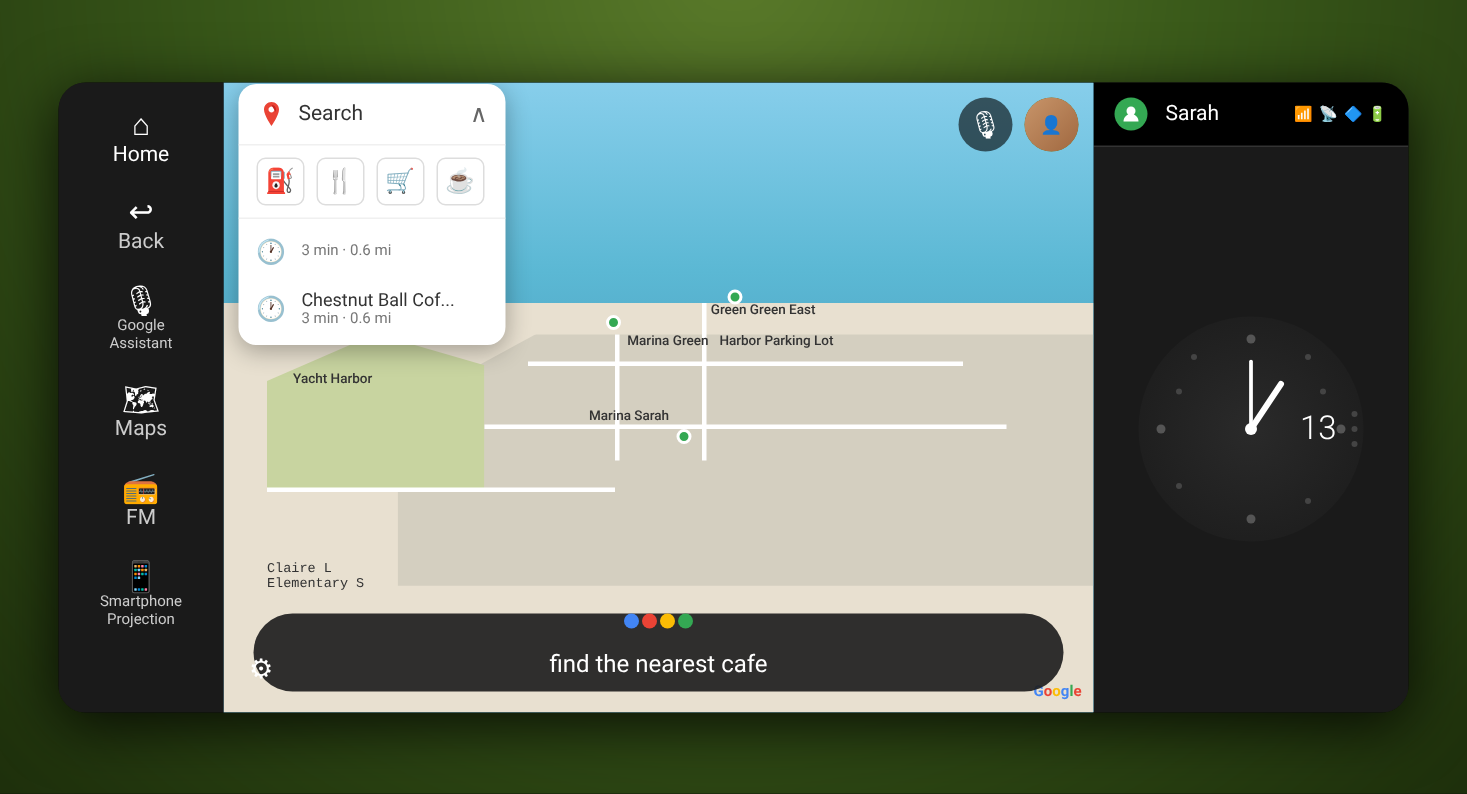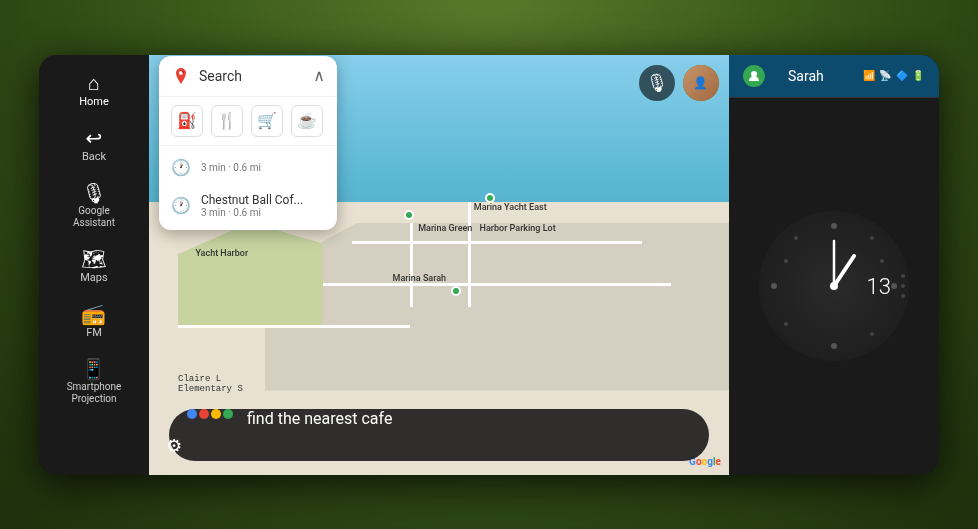--- a/index.html
+++ b/index.html
@@ -60,21 +60,21 @@
       gap: 2px;
     }
 
     .sidebar-item .icon {
       font-size: 20px;
       color: #ffffff;
       line-height: 1;
     }
 
     .sidebar-item .label {
-      font-size: 11px;
+      font-size: 14px;
       color: #cccccc;
       text-align: center;
       line-height: 1.2;
     }
 
     .sidebar-item.active .icon,
     .sidebar-item.active .label {
       color: #ffffff;
     }
 
@@ -287,23 +287,25 @@
     
     .assistant-bar {
       position: absolute;
       bottom: 14px;
       left: 20px;
       right: 20px;
       height: 52px;
       background: rgba(30,30,30,0.92);
       border-radius: 28px;
       display: flex;
+      align-items: center;
       padding: 0 18px;
       gap: 14px;
       z-index: 25;
+      flex-direction: column;
     }
 
     .google-dots {
       display: flex;
       gap: 2px;
       flex-shrink: 0;
     }
 
     .dot {
       width: 10px;
@@ -354,25 +356,25 @@
     
     .right-panel {
       width: 210px;
       background: #1a1a1a;
       display: flex;
       flex-direction: column;
       flex-shrink: 0;
     }
 
     .right-header {
-      background: #0c4a6e;
+      background: #000000;
       padding: 10px 14px;
       display: flex;
       align-items: center;
-      gap: 23px;
+      gap: 12px;
       border-bottom: 1px solid #333;
     }
 
     .online-dot {
       width: 22px;
       height: 22px;
       border-radius: 50%;
       background: #34A853;
       display: flex;
       align-items: center;
@@ -501,21 +503,21 @@
     <div class="map-marina"></div>
 
     <div class="map-road-h" style="bottom:45%; left:30%; width:60%;"></div>
     <div class="map-road-h" style="bottom:55%; left:35%; width:50%;"></div>
     <div class="map-road-v" style="bottom:40%; left:45%; height:20%;"></div>
     <div class="map-road-v" style="bottom:40%; left:55%; height:25%;"></div>
     <div class="map-road-h" style="bottom:35%; left:5%; width:40%;"></div>
 
     <span class="map-label" style="left:8%; top:46%;">Yacht Harbor</span>
     <span class="map-label" style="left:39%; top:40%;margin-left:43px;">Marina Green</span>
-    <span class="map-label" style="left:56%; top:35%;">Marina Yacht East</span>
+    <span class="map-label" style="left:56%; top:35%;">Green Green East</span>
     <span class="map-label" style="left:57%; top:40%;">Harbor Parking Lot</span>
     <span class="map-label" style="left:42%; top:52%;">Marina Sarah</span>
     <span class="map-label" style="left:5%; top:76%;font-family:Liberation Mono, monospace;">Claire L<br>Elementary S</span>
 
     <div class="map-pin" style="left:44%; top:37%;"></div>
     <div class="map-pin" style="left:58%; top:33%;"></div>
     <div class="map-pin" style="left:52%; top:55%;"></div>
 
     <div class="search-panel">
       <div class="search-header">

